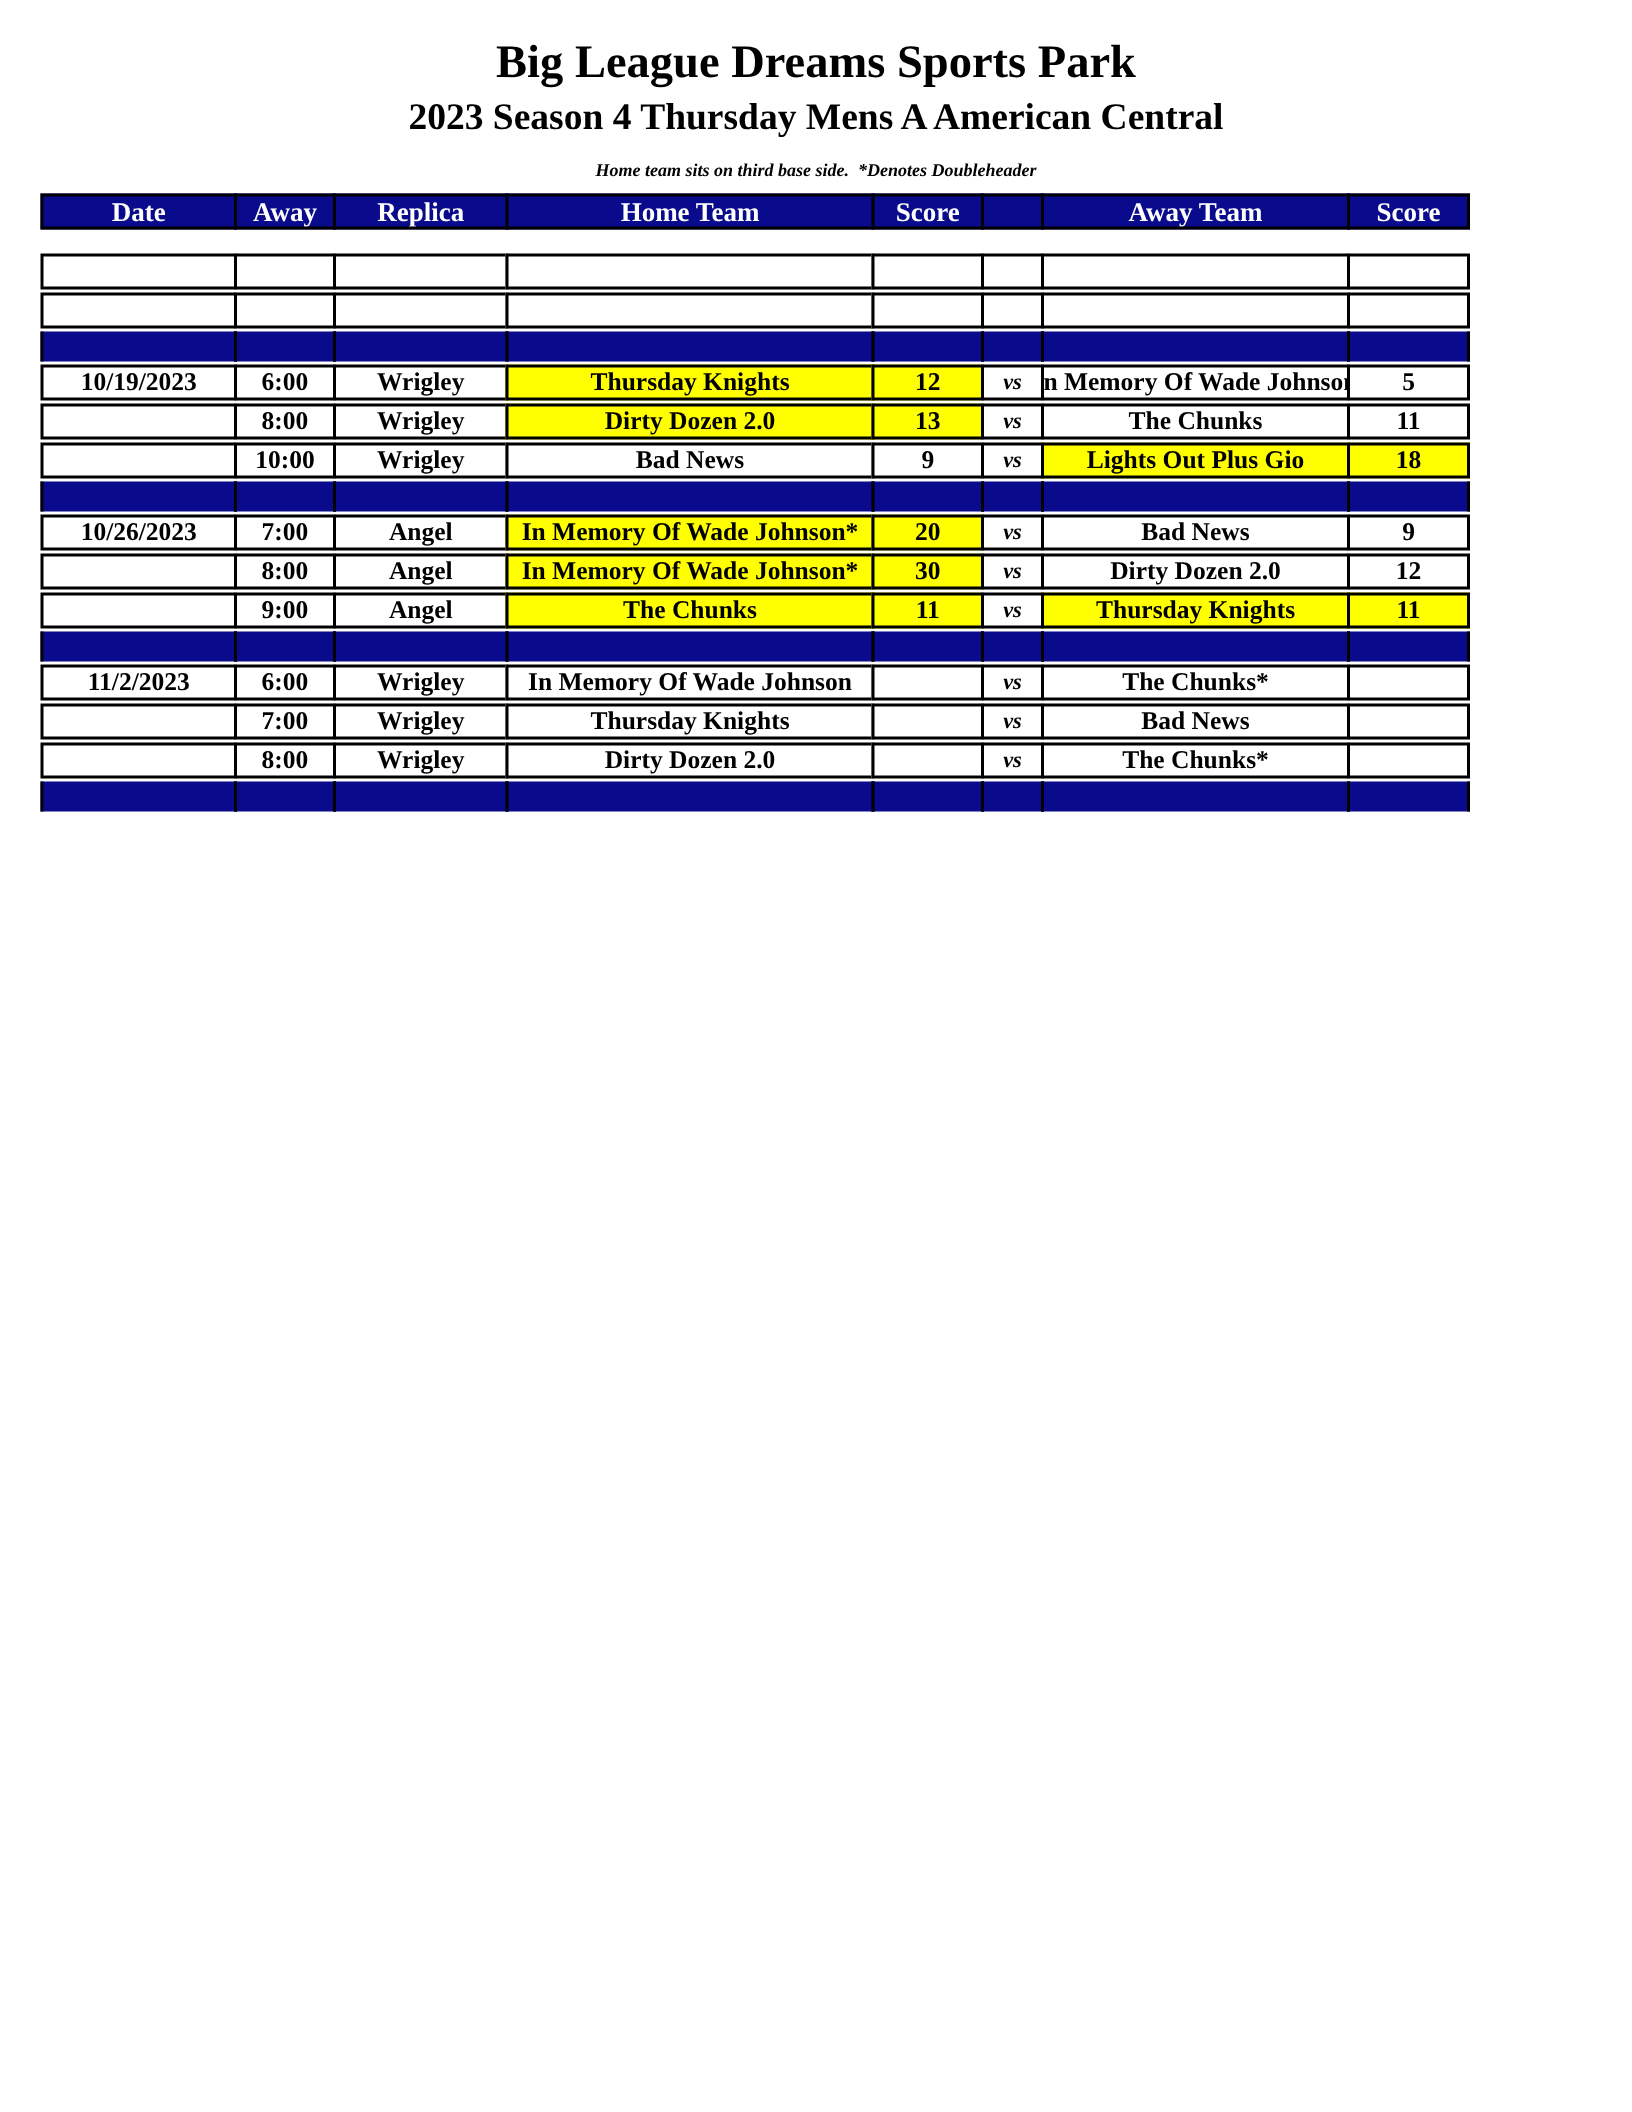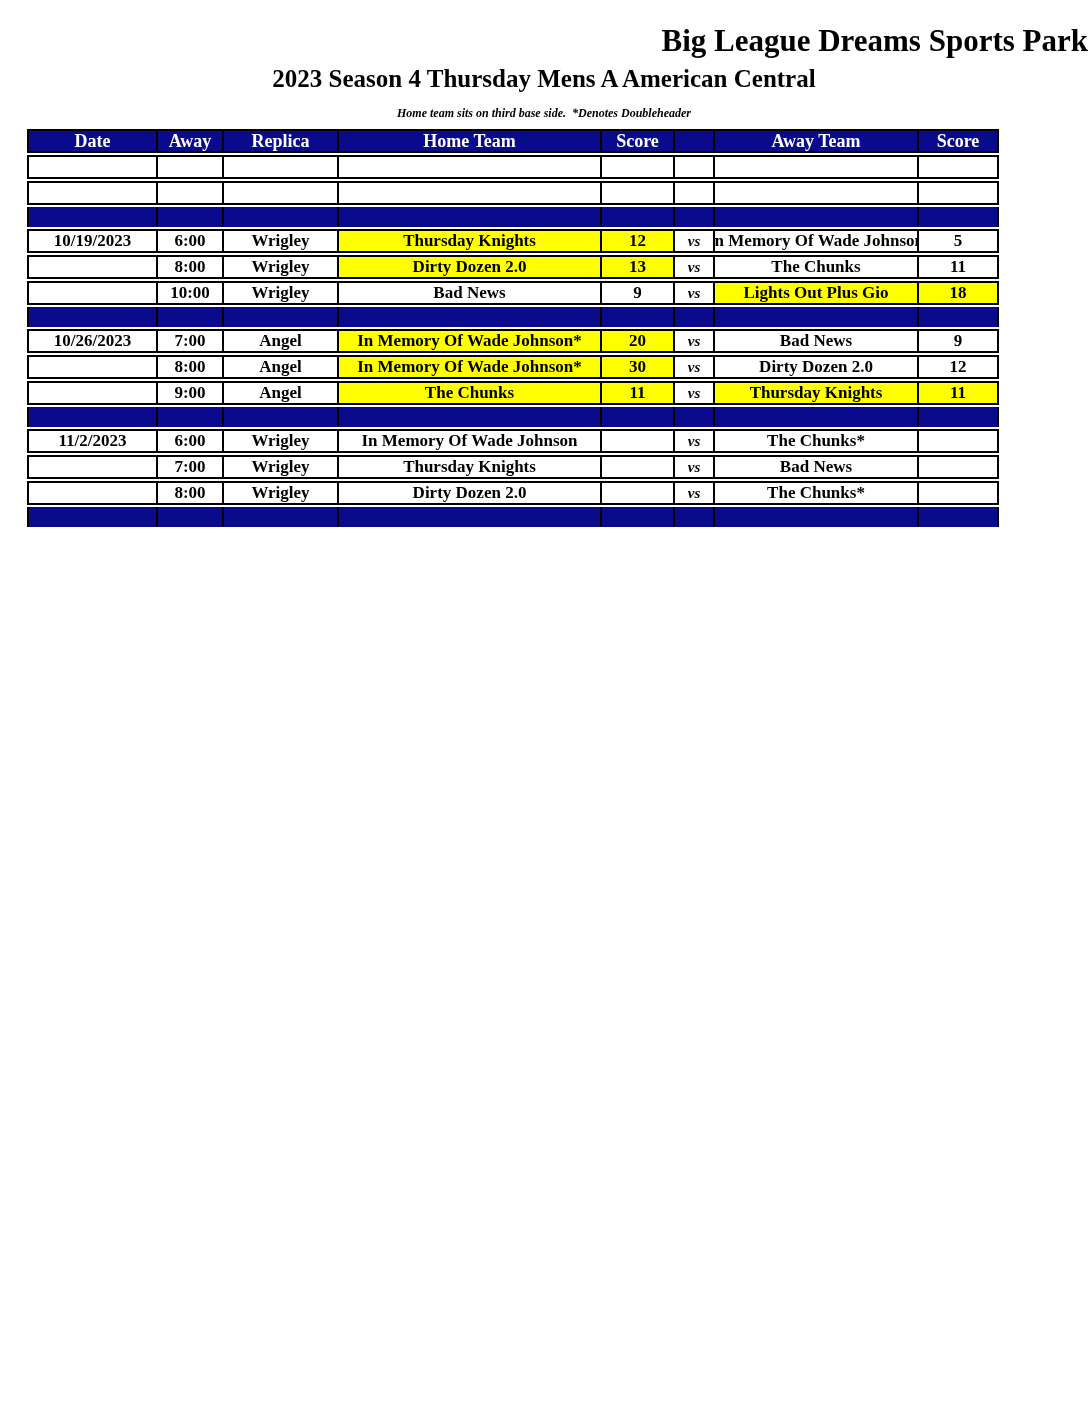--- a/index.html
+++ b/index.html
@@ -16,42 +16,41 @@
     overflow: hidden;
   }
   .titles {
     text-align: center;
     padding-top: 24px;
   }
   .page-title {
     font-size: 31px;
     font-weight: bold;
     line-height: 34px;
-    text-align: right;
   }
   .page-subtitle {
     font-size: 25px;
     font-weight: bold;
     line-height: 28px;
     margin-top: 7px;
   }
   .page-note {
     font-size: 12px;
     font-weight: bold;
     font-style: italic;
     line-height: 22px;
     margin-top: 9px;
     white-space: pre;
   }
   .sched-table {
     margin: 5px 0 0 27px;
     width: 1033px;
     display: flex;
     flex-direction: column;
-    row-gap: 2px;
+    row-gap: 16px;
     background: #ffffff;
   }
   .row { display: flex; }
   .cell {
     box-sizing: border-box;
     border: 2px solid #000000;
     height: 24px;
     display: flex;
     align-items: center;
     justify-content: center;
@@ -59,21 +58,21 @@
     font-size: 17px;
     line-height: 20px;
     overflow: hidden;
     white-space: nowrap;
     background: #ffffff;
   }
   .cell + .cell { margin-left: -2px; }
   .c0 { width: 131px; }
   .c1 { width: 68px;  }
   .c2 { width: 117px; }
-  .c3 { width: 265px; }
+  .c3 { width: 246px; }
   .c4 { width: 75px;  }
   .c5 { width: 42px;  }
   .c6 { width: 206px; }
   .c7 { width: 82px;  }
   .header-row .cell {
     background: var(--navy, #0a0a8c);
     color: #ffffff;
     font-size: 18px;
   }
   .separator-row .cell {

